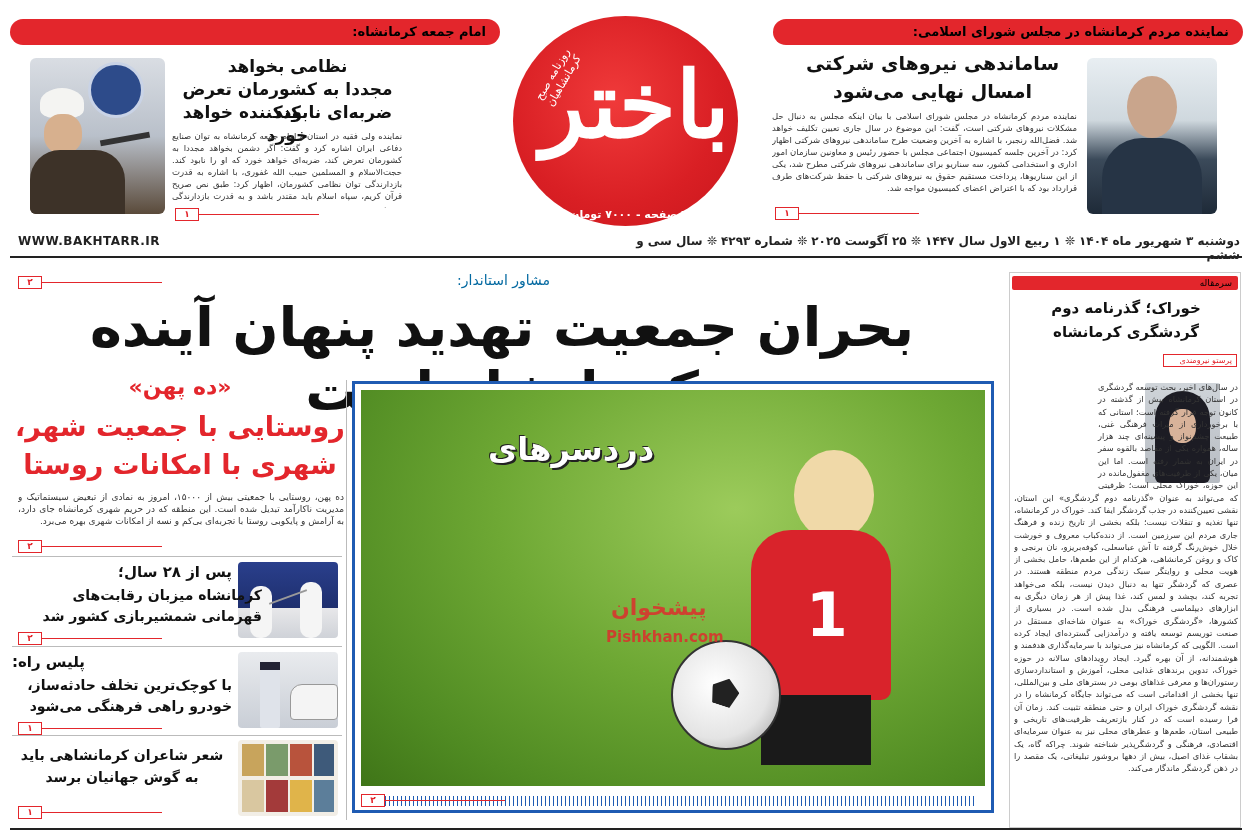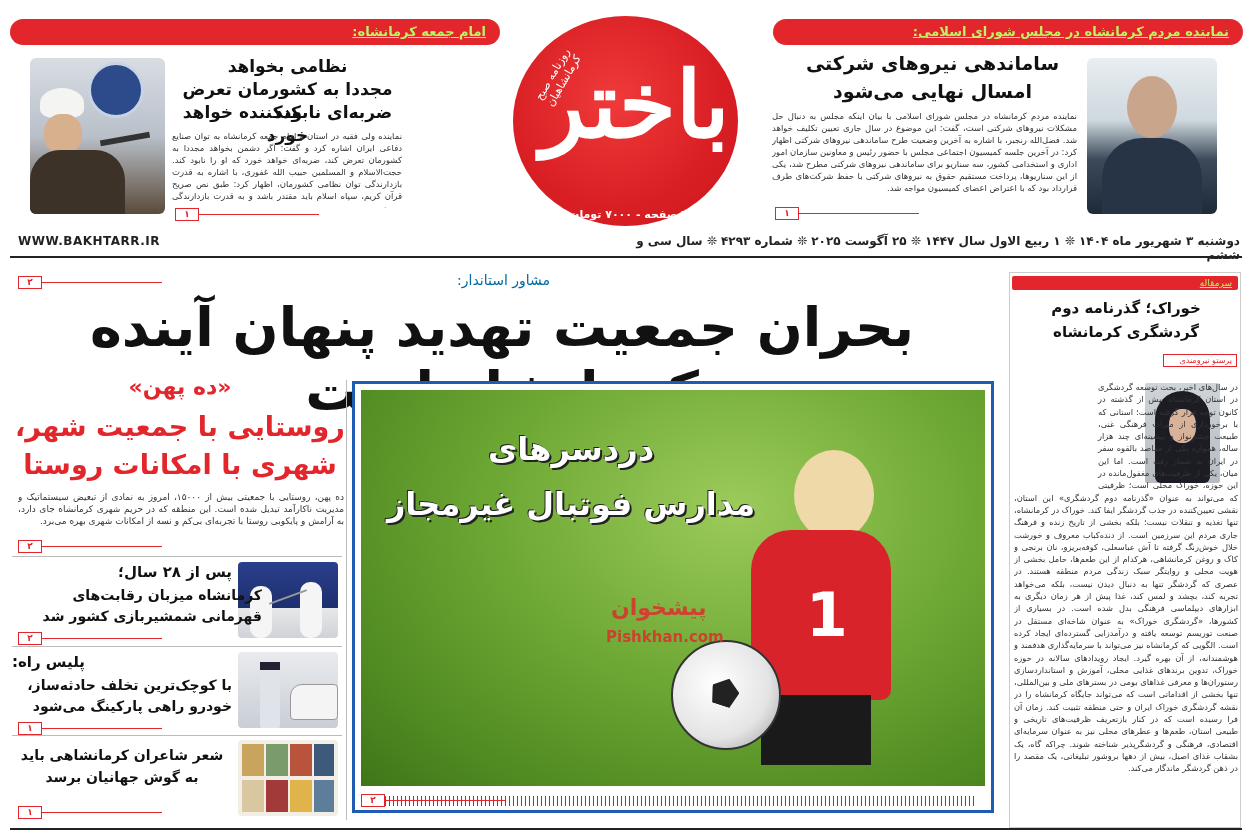--- a/index.html
+++ b/index.html
@@ -2,22 +2,22 @@
 <html><head>
 <meta charset="utf-8">
 <style>
   * { box-sizing: border-box; margin: 0; padding: 0; }
   html, body { width: 1250px; height: 838px; background: #ffffff; overflow: hidden; }
   body { font-family: "DejaVu Sans", sans-serif; color: #1a1a1a; position: relative; direction: ltr; }
   .rtl { direction: rtl; text-align: right; }
   .abs { position: absolute; }
 
   
-  .redbar { position: absolute; height: 26px; background: #e3262c; color: #bef264; border-radius: 13px;
-            font-weight: bold; font-size: 13px; line-height: 26px; padding: 0 14px; direction: rtl; text-align: right; text-decoration: underline; }
+  .redbar { position: absolute; height: 26px; background: #e3262c; color: #000000; border-radius: 13px;
+            font-weight: bold; font-size: 13px; line-height: 26px; padding: 0 14px; direction: rtl; text-align: right; }
 
   .headline { font-weight: bold; color: #111; direction: rtl; text-align: center; }
   .body-text { direction: rtl; text-align: justify; font-size: 9.5px; line-height: 14px; color: #333; }
   .pagebox { position: absolute; width: 24px; height: 13px; border: 1px solid #e3262c; color: #e3262c;
              font-size: 9px; line-height: 11px; text-align: center; font-weight: bold; background:#fff; }
   .pagebox::after { content:""; position:absolute; left:23px; top:5px; width:120px; height:1px; background:#e3262c; }
 
   
   .logo-circle { position: absolute; left: 513px; top: 16px; width: 225px; height: 210px; border-radius: 50%;
                  background: radial-gradient(circle at 45% 40%, #f03a3a 0%, #d91f24 60%, #c8161c 100%); }
@@ -108,21 +108,20 @@
 
     <div data-name="child-head" style="position:absolute; left:433px; top:60px; width:80px; height:90px; border-radius:50%; background:#f0d9a8;"></div>
     <div data-name="child-jersey" style="position:absolute; left:390px; top:140px; width:140px; height:170px; border-radius:40px 40px 10px 10px; background:#d9232b;"></div>
     <div data-name="child-jersey-number" style="position:absolute; left:445px; top:190px; width:40px; font-size:60px; font-weight:bold; color:#fff; text-align:center;">1</div>
     <div data-name="child-shorts" style="position:absolute; left:400px; top:305px; width:110px; height:70px; background:#1a1a1a;"></div>
     <div data-name="soccer-ball" style="position:absolute; left:310px; top:250px; width:110px; height:110px; border-radius:50%; background:radial-gradient(circle at 40% 40%, #ffffff 0%, #e4e4e4 60%, #9a9a9a 100%); border:2px solid #333;">
       <div data-name="ball-patch" style="position:absolute; left:38px; top:36px; width:28px; height:28px; background:#222; transform:rotate(18deg); clip-path:polygon(50% 0,100% 38%,82% 100%,18% 100%,0 38%);"></div>
     </div>
 
     <div data-name="feature-headline-1" style="position:absolute; left:90px; top:40px; width:240px; text-align:center; direction:rtl; font-size:32px; font-weight:bold; color:#fff; text-shadow:2px 2px 0 #222, -1px -1px 0 #222;">دردسرهای</div>
-    <div data-name="feature-headline-2" style="position:absolute; left:10px; top:95px; width:400px; text-align:center; direction:rtl; font-size:32px; font-weight:bold; color:#fff; text-shadow:2px 2px 0 #222, -1px -1px 0 #222;">مدارس فوتبال غیرمجاز</div>
     <div data-name="watermark-fa" style="position:absolute; left:250px; top:205px; font-size:22px; font-weight:bold; color:#e3262c; opacity:0.8; direction:rtl;">پیشخوان</div>
     <div data-name="watermark-en" style="position:absolute; left:245px; top:238px; font-size:15px; font-weight:bold; color:#e3262c; opacity:0.8;">Pishkhan.com</div>
   </div>
   <div data-name="feature-image-strip" style="position:absolute; left:30px; top:412px; width:590px; height:10px; background:repeating-linear-gradient(90deg,#1f5bb3 0 1px,transparent 1px 4px);"></div>
   <div class="pagebox" data-name="feature-page-ref" style="left:6px; top:410px;">۲</div>
 </div>
 
 <div class="red-hl" data-name="dah-pahn-kicker" style="position:absolute; left:10px; top:374px; width:340px; font-size:22px;">«ده پهن»</div>
 <div class="red-hl" data-name="dah-pahn-headline-1" style="position:absolute; left:10px; top:408px; width:340px; font-size:27px; line-height:38px;">روستایی با جمعیت شهر،</div>
 <div class="red-hl" data-name="dah-pahn-headline-2" style="position:absolute; left:10px; top:446px; width:340px; font-size:27px; line-height:38px;">شهری با امکانات روستا</div>
@@ -137,21 +136,21 @@
 <div class="headline" data-name="side-story-1-kicker" style="position:absolute; left:12px; top:563px; width:220px; font-size:15px; text-align:right;">پس از ۲۸ سال؛</div>
 <div class="headline" data-name="side-story-1-headline" style="position:absolute; left:12px; top:585px; width:220px; font-size:14px; line-height:21px; text-align:right;margin-left:30px;">کرمانشاه میزبان رقابت‌های قهرمانی شمشیربازی کشور شد</div>
 <div class="pagebox" data-name="side-story-1-page-ref" style="left:18px; top:632px;">۲</div>
 
 <div class="thumb" data-name="traffic-police-photo" style="left:238px; top:652px; width:100px; height:76px; background:linear-gradient(180deg,#e9ebee 0%,#c9ced6 100%);">
   <div data-name="police-officer" style="position:absolute; left:22px; top:14px; width:20px; height:62px; border-radius:8px 8px 2px 2px; background:#dfe3ea;"></div>
   <div data-name="police-cap" style="position:absolute; left:22px; top:10px; width:20px; height:8px; background:#223;"></div>
   <div data-name="car" style="position:absolute; left:52px; top:32px; width:48px; height:36px; border-radius:12px 4px 4px 4px; background:#f4f4f4; border:1px solid #999;"></div>
 </div>
 <div class="headline" data-name="side-story-2-kicker" style="position:absolute; left:12px; top:653px; width:220px; font-size:15px; text-align:left;">پلیس راه:</div>
-<div class="headline" data-name="side-story-2-headline" style="position:absolute; left:12px; top:675px; width:220px; font-size:14px; line-height:21px; text-align:right;">با کوچک‌ترین تخلف حادثه‌ساز، خودرو راهی پارکینگ می‌شود</div>
+<div class="headline" data-name="side-story-2-headline" style="position:absolute; left:12px; top:675px; width:220px; font-size:14px; line-height:21px; text-align:right;">با کوچک‌ترین تخلف حادثه‌ساز، خودرو راهی فرهنگی می‌شود</div>
 <div class="pagebox" data-name="side-story-2-page-ref" style="left:18px; top:722px;">۱</div>
 
 <div class="thumb" data-name="books-photo" style="left:238px; top:740px; width:100px; height:76px; background:#f2eee6;">
   <div data-name="book-1" style="position:absolute; left:4px; top:4px; width:22px; height:32px; background:#c8a45c;"></div>
   <div data-name="book-2" style="position:absolute; left:28px; top:4px; width:22px; height:32px; background:#7a9b6b;"></div>
   <div data-name="book-3" style="position:absolute; left:52px; top:4px; width:22px; height:32px; background:#b8533c;"></div>
   <div data-name="book-4" style="position:absolute; left:76px; top:4px; width:20px; height:32px; background:#3e5a7a;"></div>
   <div data-name="book-5" style="position:absolute; left:4px; top:40px; width:22px; height:32px; background:#d9c7a0;"></div>
   <div data-name="book-6" style="position:absolute; left:28px; top:40px; width:22px; height:32px; background:#a33a3a;"></div>
   <div data-name="book-7" style="position:absolute; left:52px; top:40px; width:22px; height:32px; background:#e0b44a;"></div>

